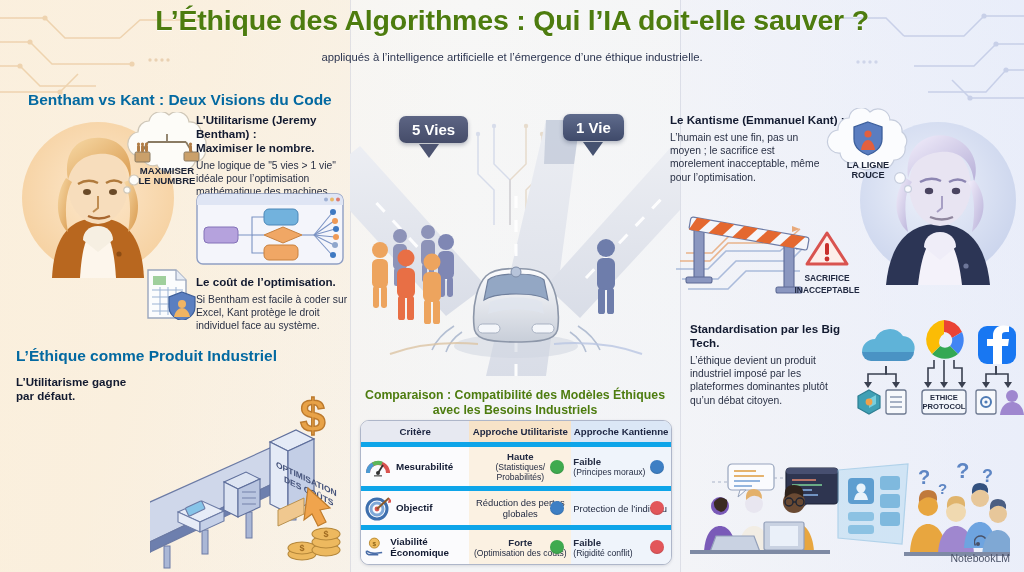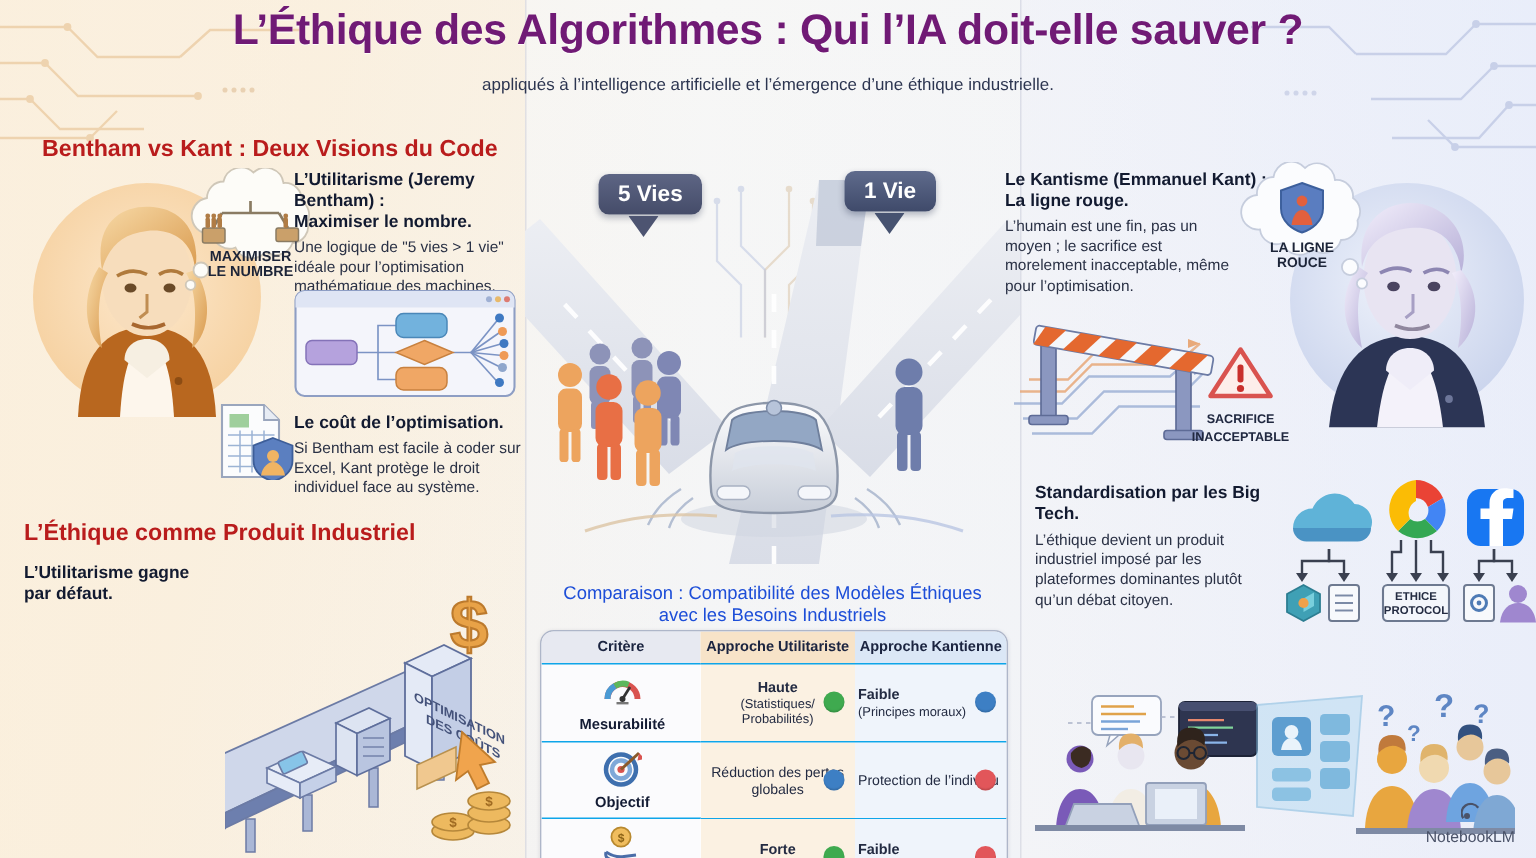--- a/index.html
+++ b/index.html
@@ -20,27 +20,27 @@
     background:linear-gradient(255deg,#eef1fa 0%,#f2f3f8 50%,#f5f5f6 100%);}
   .bg-band{position:absolute;left:0;top:0;width:1024px;height:572px;
     background:linear-gradient(90deg,rgba(250,238,218,.55) 0%,rgba(250,240,224,.28) 28%,rgba(255,255,255,0) 46%,rgba(236,240,250,.25) 68%,rgba(228,234,250,.5) 100%);}
   .divider{position:absolute;top:0;width:1px;height:572px;background:rgba(120,130,160,.18);}
 
   
   .circuit{position:absolute;opacity:.5;}
 
   
   .title{position:absolute;left:0;top:4px;width:1024px;text-align:center;
-    font-size:28.5px;font-weight:bold;color:#701a75;letter-spacing:-.2px;
+    font-size:28.5px;font-weight:bold;color:#4d7c0f;letter-spacing:-.2px;
     text-shadow:0 1px 0 rgba(255,255,255,.8);}
   .subtitle{position:absolute;left:262px;top:50px;width:500px;text-align:center;
     font-size:11.3px;line-height:15px;color:#2c3550;}
 
   
-  .sec-head{font-size:15.5px;font-weight:bold;color:#b91c1c;}
+  .sec-head{font-size:15.5px;font-weight:bold;color:#0369a1;}
   .blk-head{font-size:11.6px;font-weight:bold;color:#121a30;line-height:14px;}
   .blk-body{font-size:10.3px;line-height:13.2px;color:#2a3145;}
 
   
   #h-bentham{position:absolute;left:28px;top:91px;}
   #bentham-portrait{position:absolute;left:18px;top:118px;width:160px;height:160px;}
   #bubble-max{position:absolute;left:118px;top:112px;width:98px;height:88px;}
   #blk-util{position:absolute;left:196px;top:113px;width:148px;}
   #flow-window{position:absolute;left:196px;top:193px;width:148px;height:72px;}
   #icon-sheet{position:absolute;left:140px;top:268px;width:60px;height:52px;}
@@ -52,35 +52,35 @@
 
   
   #road-scene{position:absolute;left:350px;top:86px;width:330px;height:290px;}
   .vlabel{position:absolute;border-radius:7px;color:#fff;font-size:15px;
     font-weight:bold;padding:5px 13px;text-align:center;
     box-shadow:0 2px 4px rgba(30,40,70,.3);}
   #label-5{left:399px;top:116px;background:linear-gradient(180deg,#5d6584,#454c69);}
   #label-1{left:563px;top:114px;background:linear-gradient(180deg,#5f6b8c,#3f4a6a);}
 
   #table-title{position:absolute;left:352px;top:388px;width:326px;text-align:center;
-    font-size:12.3px;font-weight:normal;color:#1d4ed8;line-height:15px;}
+    font-size:12.3px;font-weight:bold;color:#4d7c0f;line-height:15px;}
   #cmp-table{position:absolute;left:360px;top:420px;width:310px;
     border:1.4px solid #aeb6c9;border-radius:9px;overflow:hidden;background:#fff;
     box-shadow:0 1px 3px rgba(40,50,80,.14);}
   #cmp-table table{border-collapse:collapse;width:100%;}
   #cmp-table th{font-size:9.7px;font-weight:bold;color:#1b2440;padding:5px 2px;}
   #cmp-table th.c0{background:#e7e9f1;}
   #cmp-table th.c1{background:#f7e3c8;}
   #cmp-table th.c2{background:#dbe7f6;}
-  #cmp-table td{border-top:1px solid #0ea5e9;font-size:9px;color:#232b42;
+  #cmp-table td{border-top:5px solid #0ea5e9;font-size:9px;color:#232b42;
     padding:4px 2px;vertical-align:middle;}
   #cmp-table td.crit{background:#fbfbfd;width:104px;padding-left:4px;}
   #cmp-table td.util{background:#fbf1e2;width:104px;text-align:center;position:relative;}
   #cmp-table td.kant{background:#eff4fb;width:102px;position:relative;}
-  .crit-wrap{display:flex;align-items:center;gap:5px;flex-direction:column;}
+  .crit-wrap{display:flex;align-items:center;gap:5px;}
   .crit-label{font-size:9.8px;font-weight:bold;color:#131b33;line-height:11.5px;}
   .cell-main{font-weight:bold;font-size:9.6px;display:block;}
   .cell-sub{font-size:8.6px;display:block;line-height:10px;}
   .dot{width:14px;height:14px;border-radius:50%;position:absolute;right:7px;top:50%;
     transform:translateY(-50%);box-shadow:inset 0 -1px 1px rgba(0,0,0,.15);}
   .dot.green{background:#3faa4f;}
   .dot.blue{background:#3d7fc4;}
   .dot.red{background:#e2565a;}
 
   
@@ -550,21 +550,20 @@
             <span class="cell-sub">(Rigidité conflit)</span>
             <span class="dot red"></span>
           </td>
         </tr>
       </tbody>
     </table>
   </div>
 
   <div id="blk-kant">
     <div class="blk-head">Le Kantisme (Emmanuel Kant) :</div>
-    <div class="blk-head">La ligne rouge.</div>
     <div class="blk-body" style="margin-top:4px;width:152px">L’humain est une fin, pas un moyen ; le sacrifice est morelement inacceptable, même pour l’optimisation.</div>
   </div>
 
   <svg id="kant-portrait" viewBox="0 0 160 165">
     <defs>
       <radialGradient id="bgBlue" cx="45%" cy="42%" r="64%">
         <stop offset="0%" stop-color="#eef2fb"></stop>
           <stop offset="100%" stop-color="#c9d3ec"></stop>
       </radialGradient>
       <linearGradient id="wigG" x1="0" y1="0" x2="1" y2="1">

